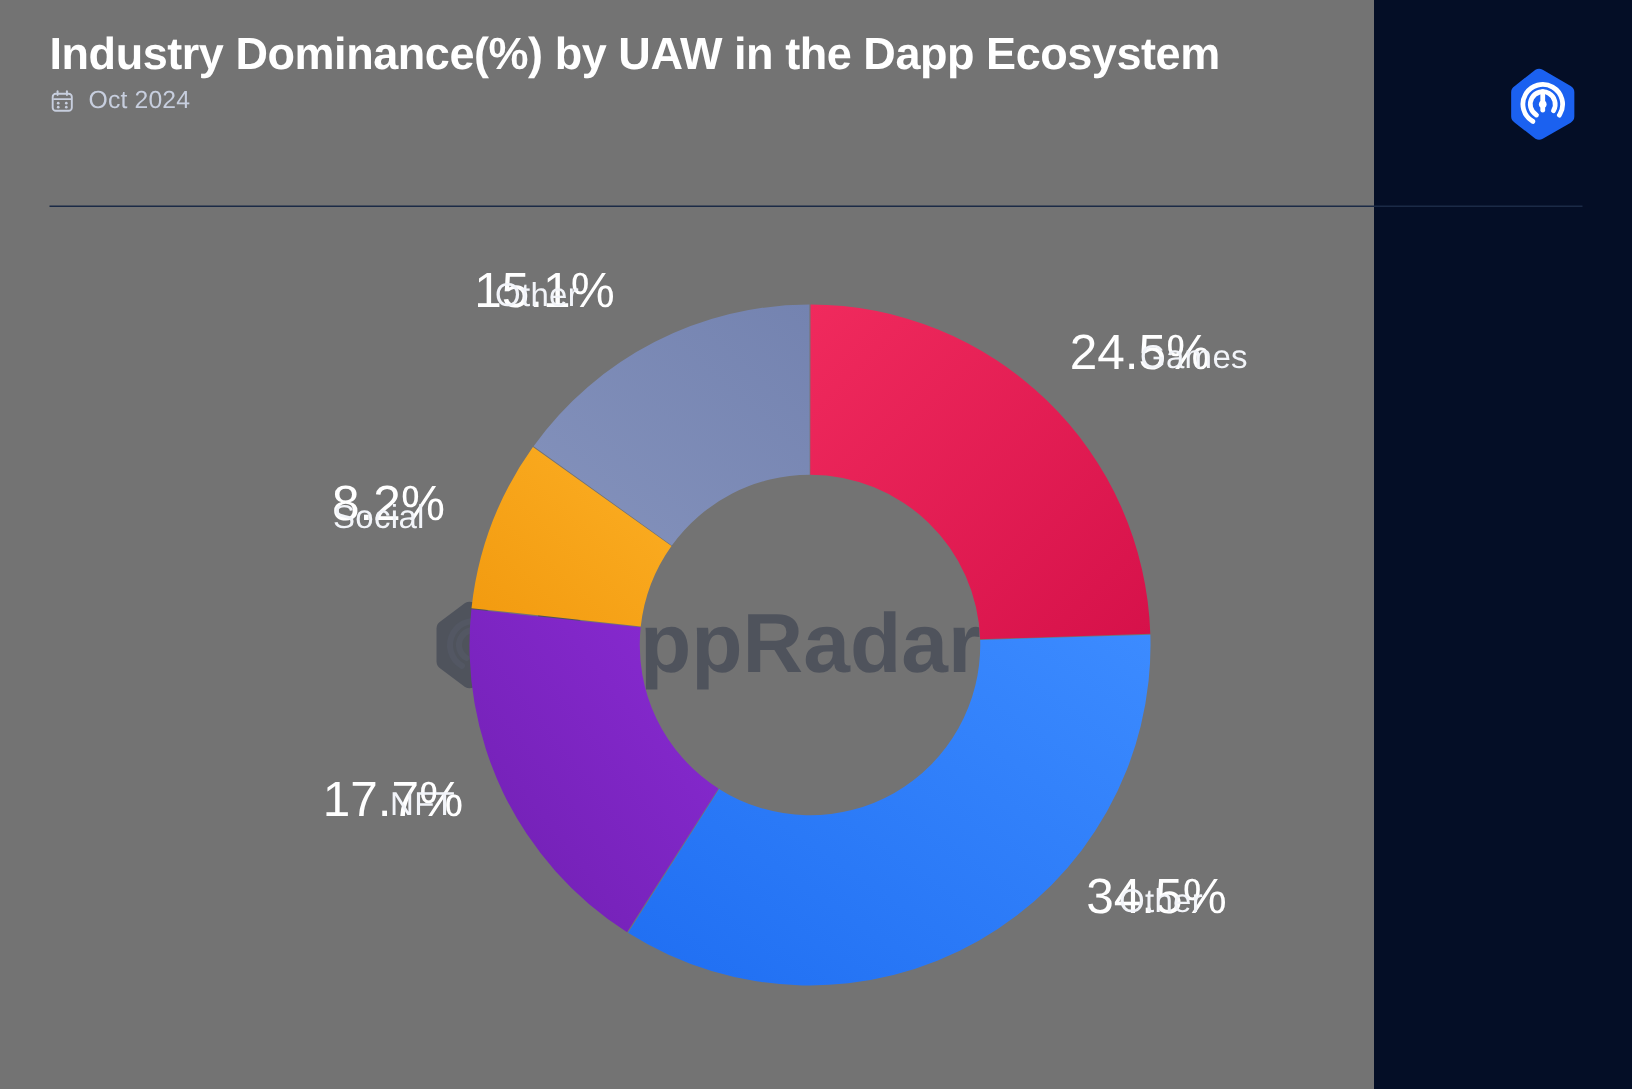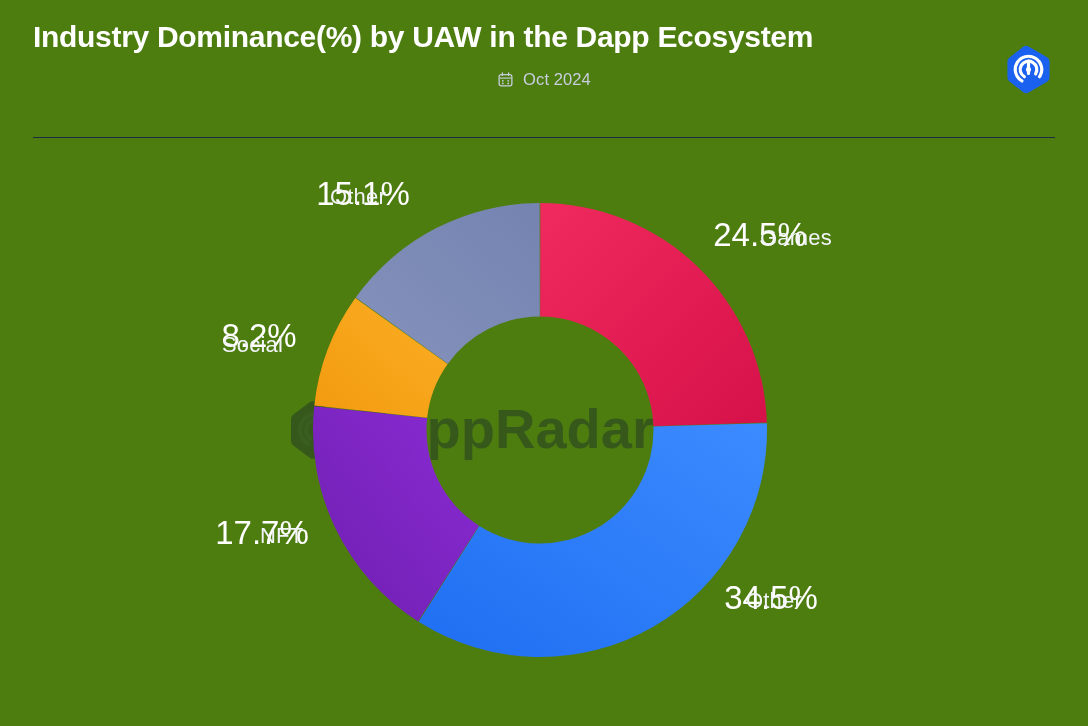--- a/index.html
+++ b/index.html
@@ -9,23 +9,23 @@
   }
   body {
     width: 1088px;
     height: 726px;
     overflow: hidden;
     font-family: "Liberation Sans", sans-serif;
     -webkit-font-smoothing: antialiased;
   }
   #card {
     position: relative;
-    width: 1088px;
-    height: 726px;
-    background: #4d7c0f;
+    width: 916px;
+    height: 726px;
+    background: #737373;
     box-sizing: border-box;
   }
 
   
   #header {
     position: absolute;
     left: 33px;
     top: 20px;
     width: 1022px;
     height: 118px;
@@ -36,22 +36,21 @@
     font-weight: bold;
     letter-spacing: -0.3px;
     color: #ffffff;
     line-height: 1.12;
     white-space: nowrap;
   }
   #subtitle-row {
     display: flex;
     align-items: center;
     gap: 9px;
-    margin-top: 16px;
-    justify-content: center;
+    margin-top: 4px;
   }
   #calendar-icon {
     display: block;
     width: 17px;
     height: 17px;
     flex: 0 0 auto;
   }
   #subtitle-text {
     font-size: 16.5px;
     color: #c7cede;

